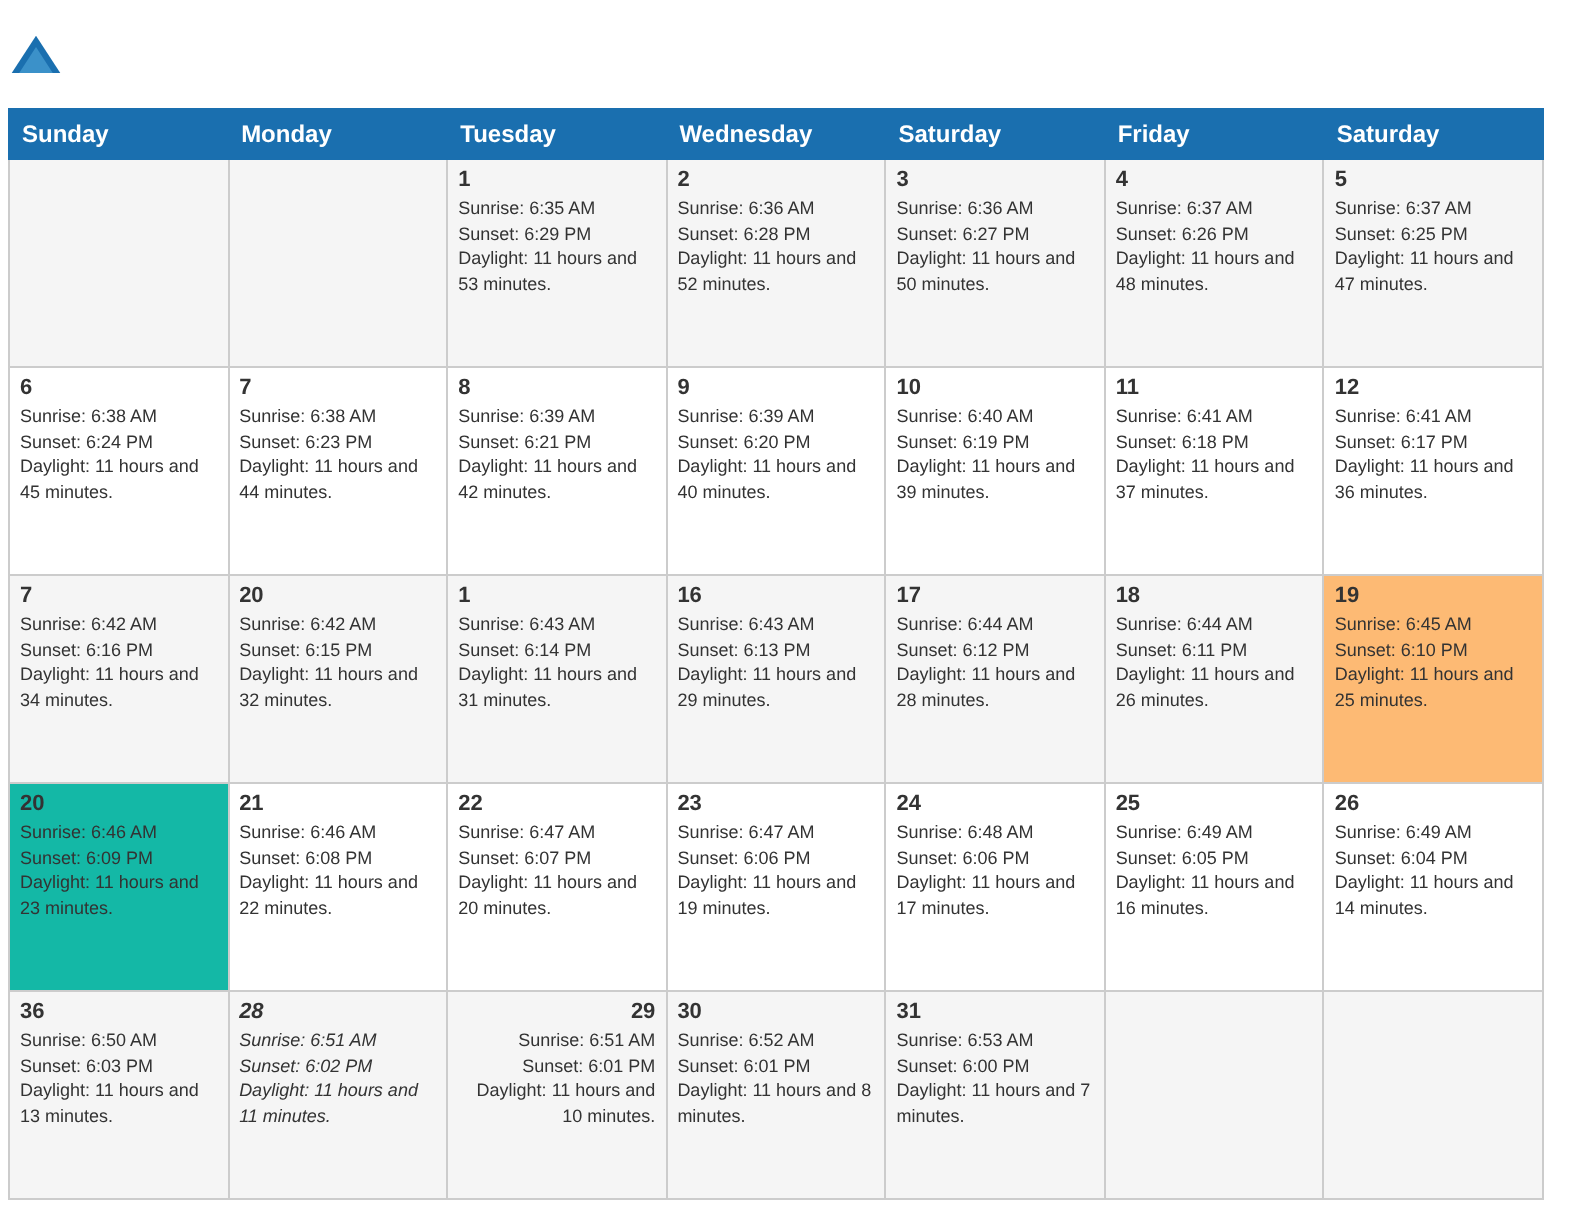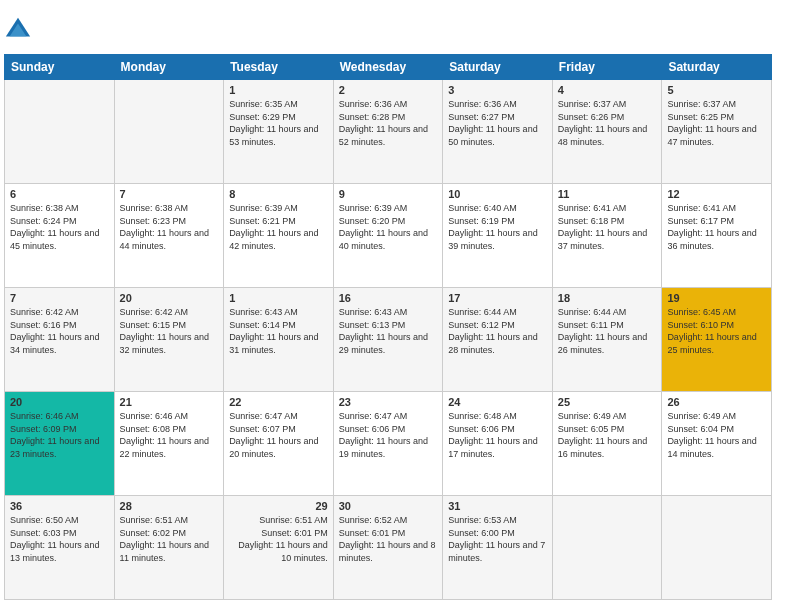--- a/index.html
+++ b/index.html
@@ -214,21 +214,21 @@
             <div class="day-info">Sunrise: 6:43 AM<br>Sunset: 6:13 PM<br>Daylight: 11 hours and 29 minutes.</div>
           </td>
           <td style="background: rgb(245, 245, 245);">
             <span class="day-number">17</span>
             <div class="day-info">Sunrise: 6:44 AM<br>Sunset: 6:12 PM<br>Daylight: 11 hours and 28 minutes.</div>
           </td>
           <td style="background: rgb(245, 245, 245);">
             <span class="day-number">18</span>
             <div class="day-info">Sunrise: 6:44 AM<br>Sunset: 6:11 PM<br>Daylight: 11 hours and 26 minutes.</div>
           </td>
-          <td style="background: #eab308; margin-left: 48px;">
+          <td style="background: #fdba74; margin-left: 48px;">
             <span class="day-number">19</span>
             <div class="day-info">Sunrise: 6:45 AM<br>Sunset: 6:10 PM<br>Daylight: 11 hours and 25 minutes.</div>
           </td>
         </tr>
         <tr>
           <td style="background: #14b8a6;">
             <span class="day-number">20</span>
             <div class="day-info">Sunrise: 6:46 AM<br>Sunset: 6:09 PM<br>Daylight: 11 hours and 23 minutes.</div>
           </td>
           <td style="background: rgb(255, 255, 255);">
@@ -254,21 +254,21 @@
           <td style="background: rgb(255, 255, 255);">
             <span class="day-number">26</span>
             <div class="day-info">Sunrise: 6:49 AM<br>Sunset: 6:04 PM<br>Daylight: 11 hours and 14 minutes.</div>
           </td>
         </tr>
         <tr>
           <td style="background: rgb(245, 245, 245);">
             <span class="day-number">36</span>
             <div class="day-info">Sunrise: 6:50 AM<br>Sunset: 6:03 PM<br>Daylight: 11 hours and 13 minutes.</div>
           </td>
-          <td style="background: rgb(245, 245, 245);">
+          <td style="background: rgb(245, 245, 245); font-style: italic;">
             <span class="day-number">28</span>
             <div class="day-info">Sunrise: 6:51 AM<br>Sunset: 6:02 PM<br>Daylight: 11 hours and 11 minutes.</div>
           </td>
           <td style="background: rgb(245, 245, 245); text-align: right;">
             <span class="day-number">29</span>
             <div class="day-info">Sunrise: 6:51 AM<br>Sunset: 6:01 PM<br>Daylight: 11 hours and 10 minutes.</div>
           </td>
           <td style="background: rgb(245, 245, 245);">
             <span class="day-number">30</span>
             <div class="day-info">Sunrise: 6:52 AM<br>Sunset: 6:01 PM<br>Daylight: 11 hours and 8 minutes.</div>

